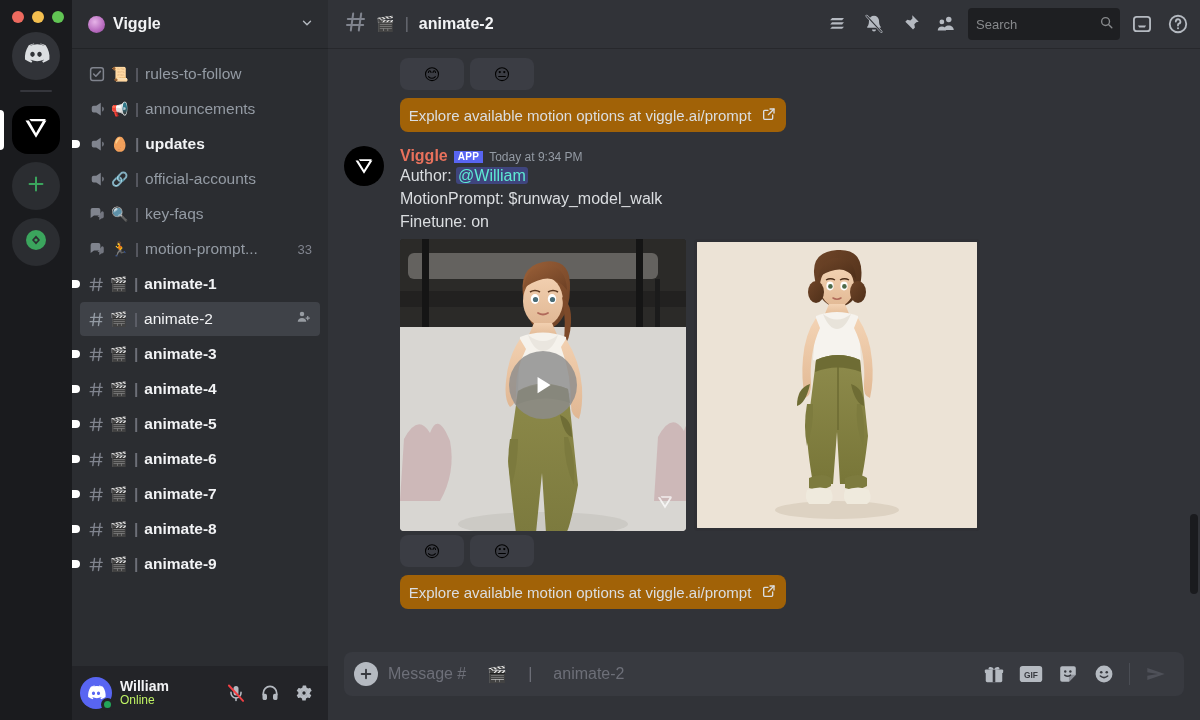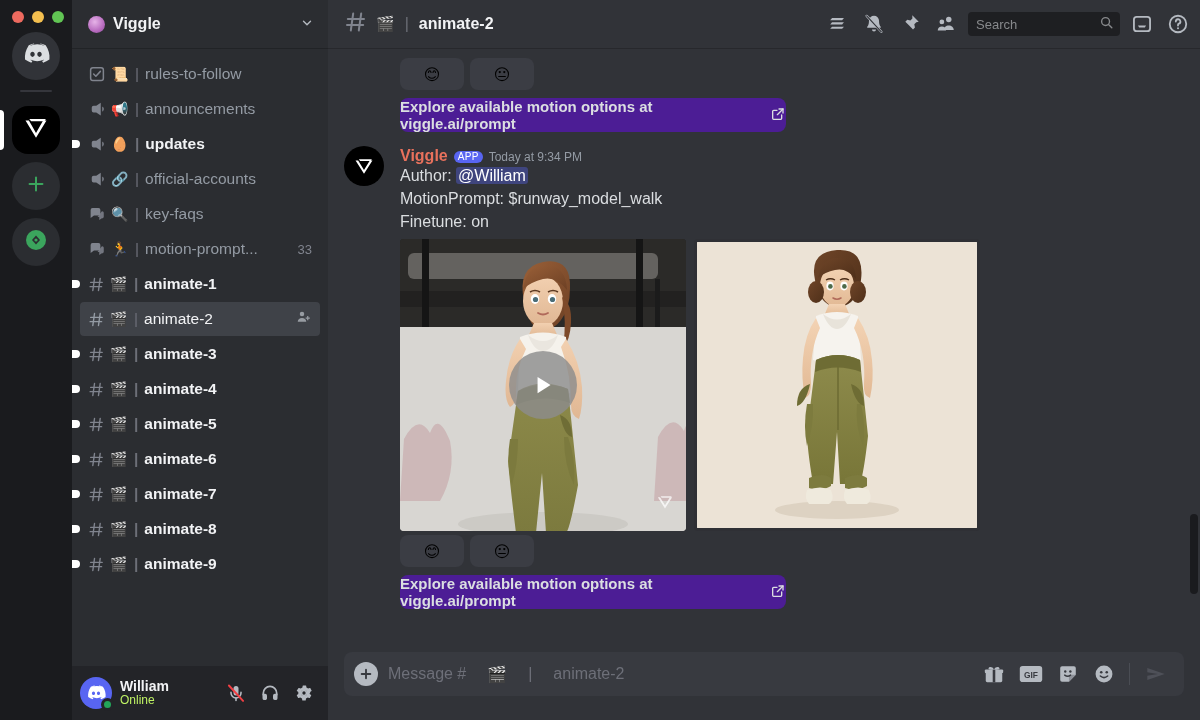--- a/index.html
+++ b/index.html
@@ -111,56 +111,56 @@
     height: 48px; display: flex; align-items: center; gap: 8px;
     padding: 0 8px 0 16px; box-shadow: 0 1px 0 rgba(0,0,0,.2); flex: 0 0 48px;
   }
   .topbar .hash { color: #80848e; font-size: 24px; font-weight: 400; line-height: 1; }
   .topbar .ch-emoji { font-size: 15px; }
   .topbar .sep { color: #6d6f78; margin: 0 2px; }
   .topbar .title { color: #f2f3f5; font-size: 16px; font-weight: bold; }
   .topbar-spacer { flex: 1; }
   .tb-icon { width: 28px; height: 28px; display: flex; align-items: center; justify-content: center; cursor: pointer; }
   .searchbox {
-    width: 152px; height: 24px; background: #1e1f22; border-radius: 4px;
+    width: 152px; height: 32px; background: #1e1f22; border-radius: 4px;
     display: flex; align-items: center; padding: 0 6px 0 8px; cursor: text;
   }
   .searchbox .ph { flex: 1; color: #87898c; font-size: 13px; }
 
   
   .msgs { flex: 1; overflow: hidden; position: relative; padding-bottom: 4px; }
   .msg-scroll { padding: 0 16px 0 16px; }
   .part-top { padding-top: 6px; }
   .reactions { display: flex; gap: 6px; margin: 4px 0 0 56px; }
   .reaction {
     background: #3b3d44; border: 1px solid transparent; border-radius: 8px;
     width: 64px; height: 32px; display: flex; align-items: center; justify-content: center;
     cursor: pointer; font-size: 16px;
   }
   .linkbtn {
-    margin: 8px 0 0 56px; background: #4c1d95; border-radius: 8px;
+    margin: 8px 0 0 56px; background: #a16207; border-radius: 8px;
     height: 34px; width: 386px; display: flex; align-items: center; justify-content: center;
-    gap: 10px; color: #dbdee1; font-size: 15px; cursor: pointer; font-weight: bold;
+    gap: 10px; color: #dbdee1; font-size: 15px; cursor: pointer;
   }
   .message { display: flex; gap: 16px; padding: 14px 0 0 0; }
   .msg-avatar {
     width: 40px; height: 40px; border-radius: 50%; background: #000;
     display: flex; align-items: center; justify-content: center; flex: 0 0 40px;
   }
   .msg-body { flex: 1; min-width: 0; }
   .msg-head { display: flex; align-items: baseline; gap: 6px; line-height: 1.2; }
   .author-name { color: #e8715c; font-size: 16px; font-weight: 600; }
   .app-tag {
-    background: #5865f2; color: #fff; font-size: 10px; font-weight: normal;
-    border-radius: 7px; padding: 0 4px; position: relative; top: -1px; letter-spacing: .3px;
+    background: #5865f2; color: #fff; font-size: 10px; font-weight: bold;
+    border-radius: 0; padding: 0 4px; position: relative; top: -1px; letter-spacing: .3px;
   }
   .timestamp { color: #949ba4; font-size: 12px; }
   .msg-line { color: #dbdee1; font-size: 16px; line-height: 1.42; }
   .mention {
-    background: rgba(88,101,242,.38); color: #ffffff; border-radius: 3px; padding: 0 2px;
+    background: rgba(88,101,242,.38); color: #5eead4; border-radius: 3px; padding: 0 2px;
     font-weight: 500;
   }
   .media-row { display: flex; gap: 8px; margin-top: 6px; }
   .vid {
     width: 286px; height: 292px; border-radius: 4px; position: relative;
     overflow: hidden; cursor: pointer; background: #1a1a1a;
   }
   .img2 {
     width: 286px; height: 292px; border-radius: 4px; position: relative;
     overflow: hidden; cursor: pointer; border: 3px solid #2f3035; background: #ece3d6;

